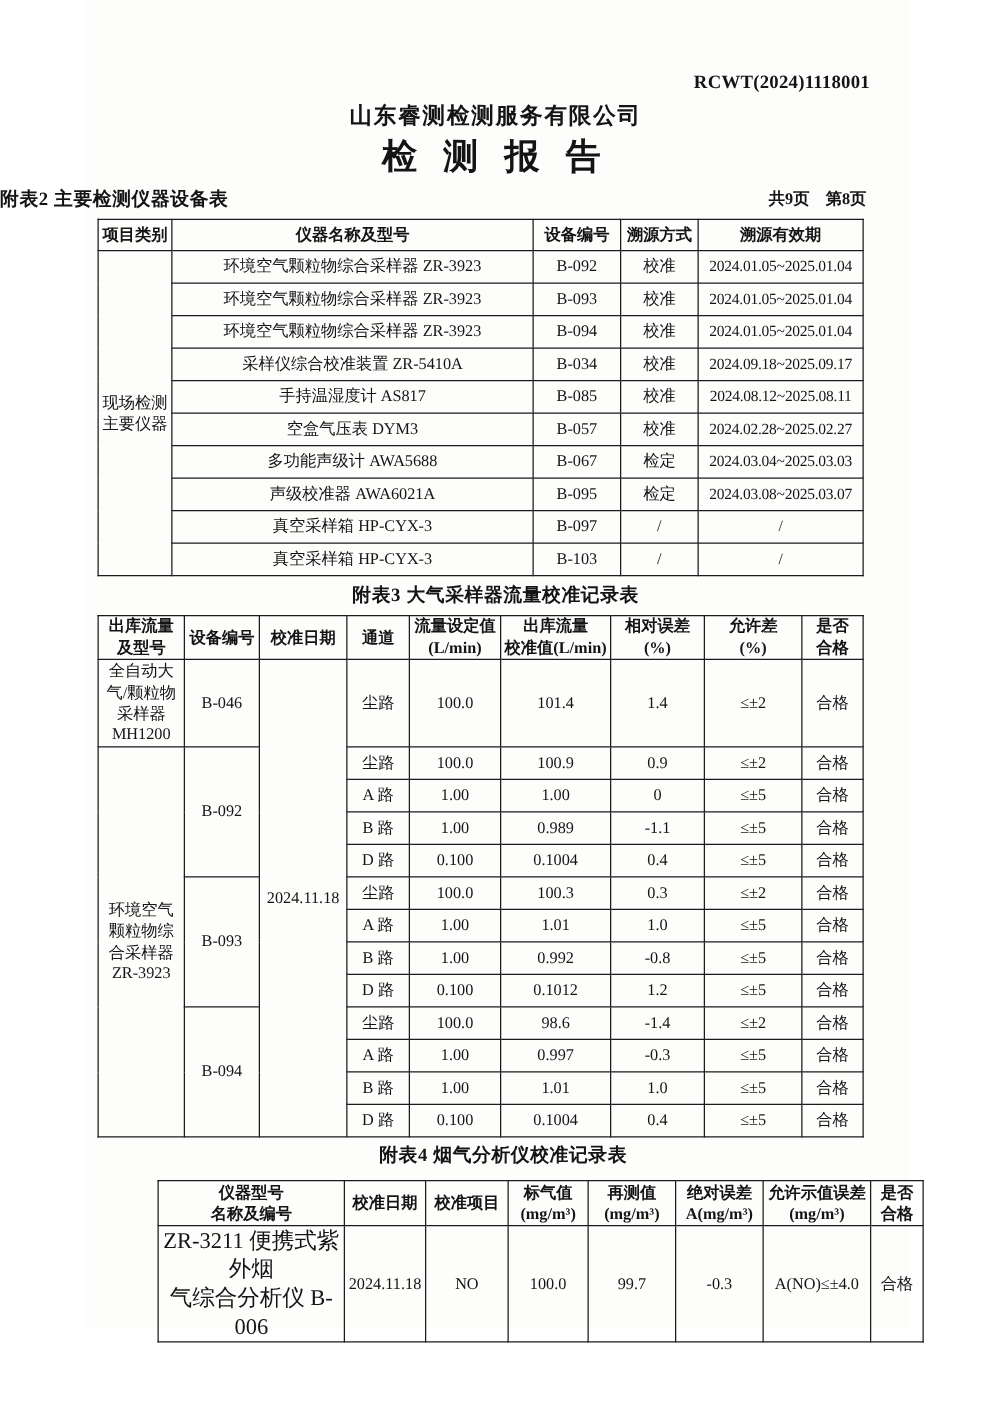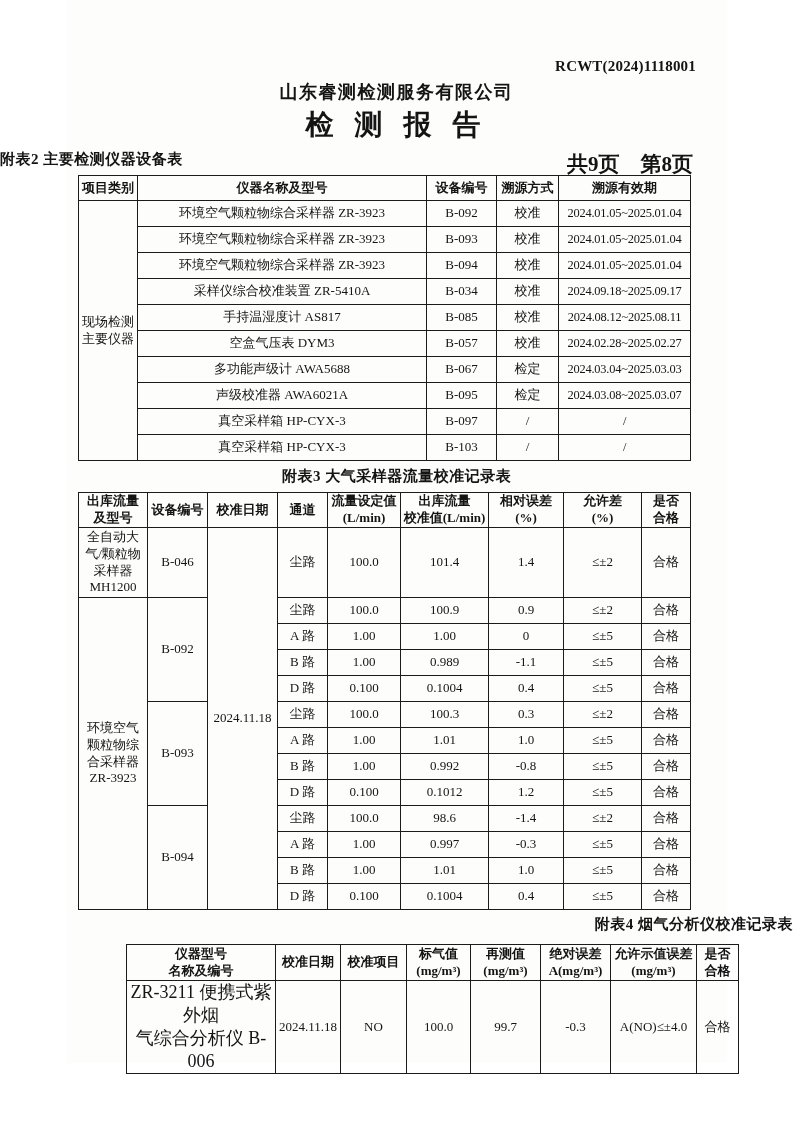--- a/index.html
+++ b/index.html
@@ -20,23 +20,23 @@
   .company {
     position:absolute; top:80px; left:0; width:100%;
     text-align:center; font-size:18px; font-weight:bold; letter-spacing:1.5px;
   }
   .report-title {
     position:absolute; top:106px; left:0; width:100%;
     text-align:center; font-size:28px; font-weight:bold; letter-spacing:7px;
   }
   .caption { font-size:15px; font-weight:bold; letter-spacing:0.5px; }
   .caption-row { position:absolute; top:150px; left:0; width:100%; height:22px; text-align:left; }
-  .page-info { position:absolute; right:100px; top:0; font-size:21px; font-weight:bold; }
+  .page-info { position:absolute; right:100px; top:0; font-size:13px; font-weight:bold; }
   .t3cap { position:absolute; top:467px; left:0; width:100%; text-align:center; }
-  .t4cap { position:absolute; top:915px; left:0; width:100%; text-align:right;padding-left:12px; }
+  .t4cap { position:absolute; top:915px; left:0; width:100%; text-align:center;padding-left:12px; }
 
   table.tbl {
     position:absolute; left:78px; width:612px;
     border-collapse:collapse; table-layout:fixed;
   }
   .tbl th, .tbl td {
     border:1.5px solid #1b1b1b;
     text-align:center; vertical-align:middle;
     white-space:pre-line;
     padding:0 2px;

